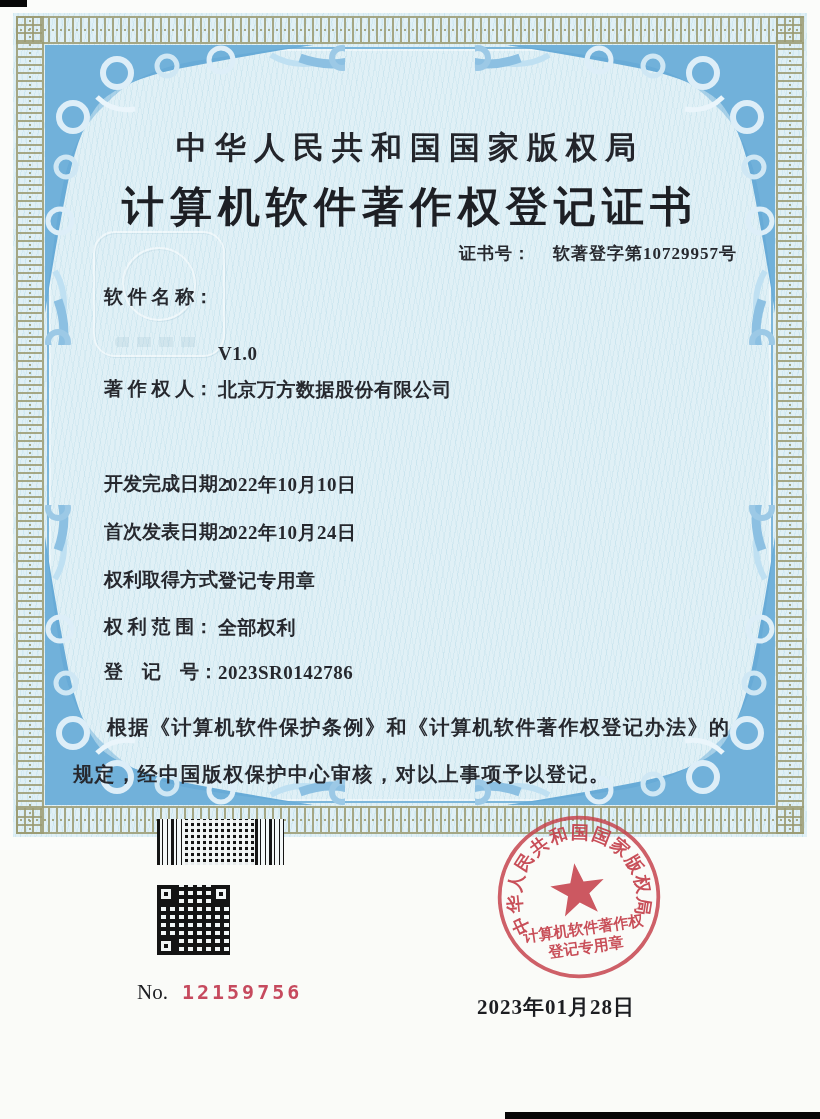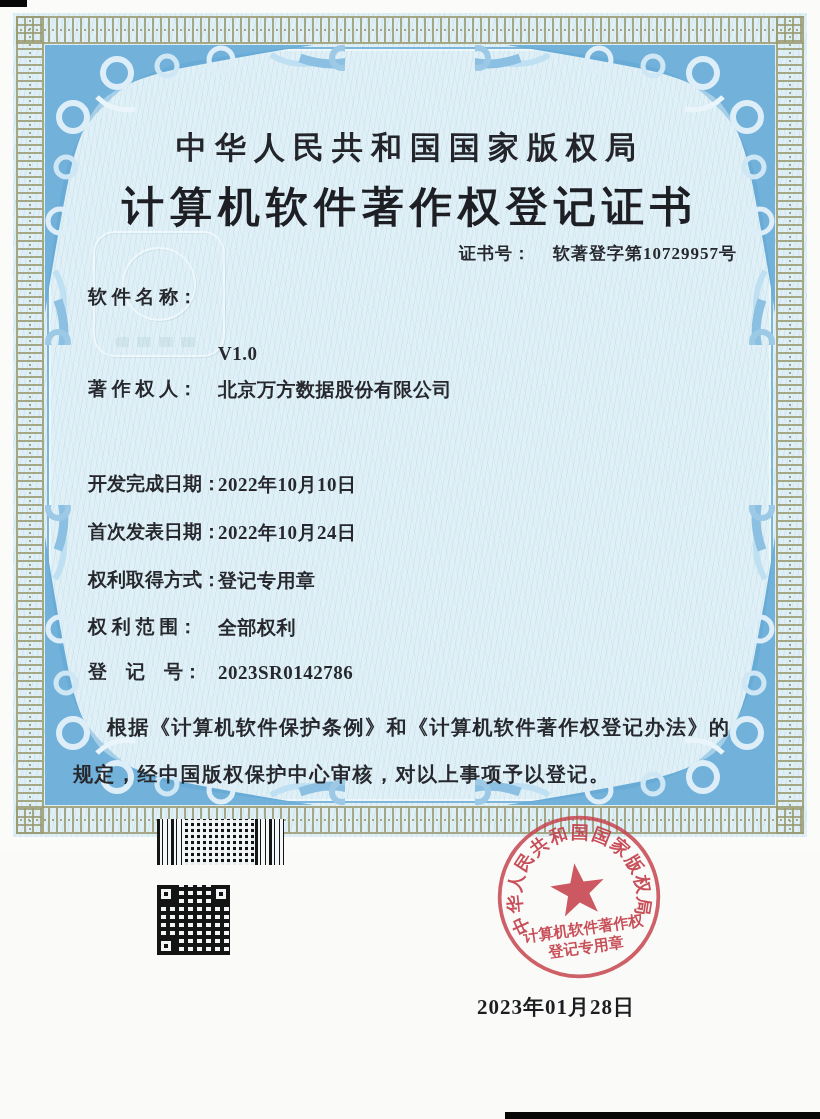--- a/index.html
+++ b/index.html
@@ -74,21 +74,21 @@
     position:absolute;left:0;right:0;top:179px;text-align:center;
     font-size:42px;font-weight:700;letter-spacing:6px;color:#1d1f24;
   }
   .certno{
     position:absolute;top:242px;right:83px;
     font-size:17px;font-weight:700;color:#26282e;letter-spacing:1px;
   }
   .certno .lbl{margin-right:22px;}
 
   .field{position:absolute;font-size:19px;font-weight:700;color:#26282e;}
-  .field .flabel{position:absolute;left:88px;top:0;width:136px;white-space:nowrap;}
+  .field .flabel{position:absolute;left:104px;top:0;width:136px;white-space:nowrap;}
   .field .fvalue{position:absolute;left:218px;top:0;width:540px;line-height:28px;letter-spacing:.5px;}
   .row-name{top:284px;}
   .row-owner{top:376px;}
   .row-dev{top:471px;}
   .row-pub{top:519px;}
   .row-method{top:567px;}
   .row-scope{top:614px;}
   .row-reg{top:659px;}
 
   .statement{
@@ -265,20 +265,23 @@
   <div class="barcode">
     <div class="matrix"></div>
   </div>
 
   <div class="qr">
     <div class="finder f-tl"></div>
     <div class="finder f-tr"></div>
     <div class="finder f-bl"></div>
   </div>
 
+  <div class="serial">
+    <span>No.</span><span class="digits">12159756</span>
+  </div>
 
   <svg class="seal" viewBox="0 0 180 180">
     <circle cx="90" cy="90" r="84" fill="none" stroke="#c5424d" stroke-width="4" opacity=".9"></circle>
     <path id="sealArc" d="M 42.5 129.9 A 62 62 0 1 1 137.5 129.9" fill="none"></path>
     <text font-size="19" font-weight="700" fill="#c5424d" letter-spacing="2"><textPath href="#sealArc" startOffset="50%" text-anchor="middle">中华人民共和国国家版权局</textPath></text>
     <polygon fill="#c5424d" opacity=".95" points="90,54 97.1,74.3 118.5,74.7 101.4,87.7 107.6,108.3 90,96 72.4,108.3 78.6,87.7 61.5,74.7 82.9,74.3"></polygon>
     <text x="90" y="129" text-anchor="middle" font-size="16" font-weight="700" fill="#c5424d">计算机软件著作权</text>
     <text x="90" y="149" text-anchor="middle" font-size="16" font-weight="700" fill="#c5424d">登记专用章</text>
   </svg>
 

